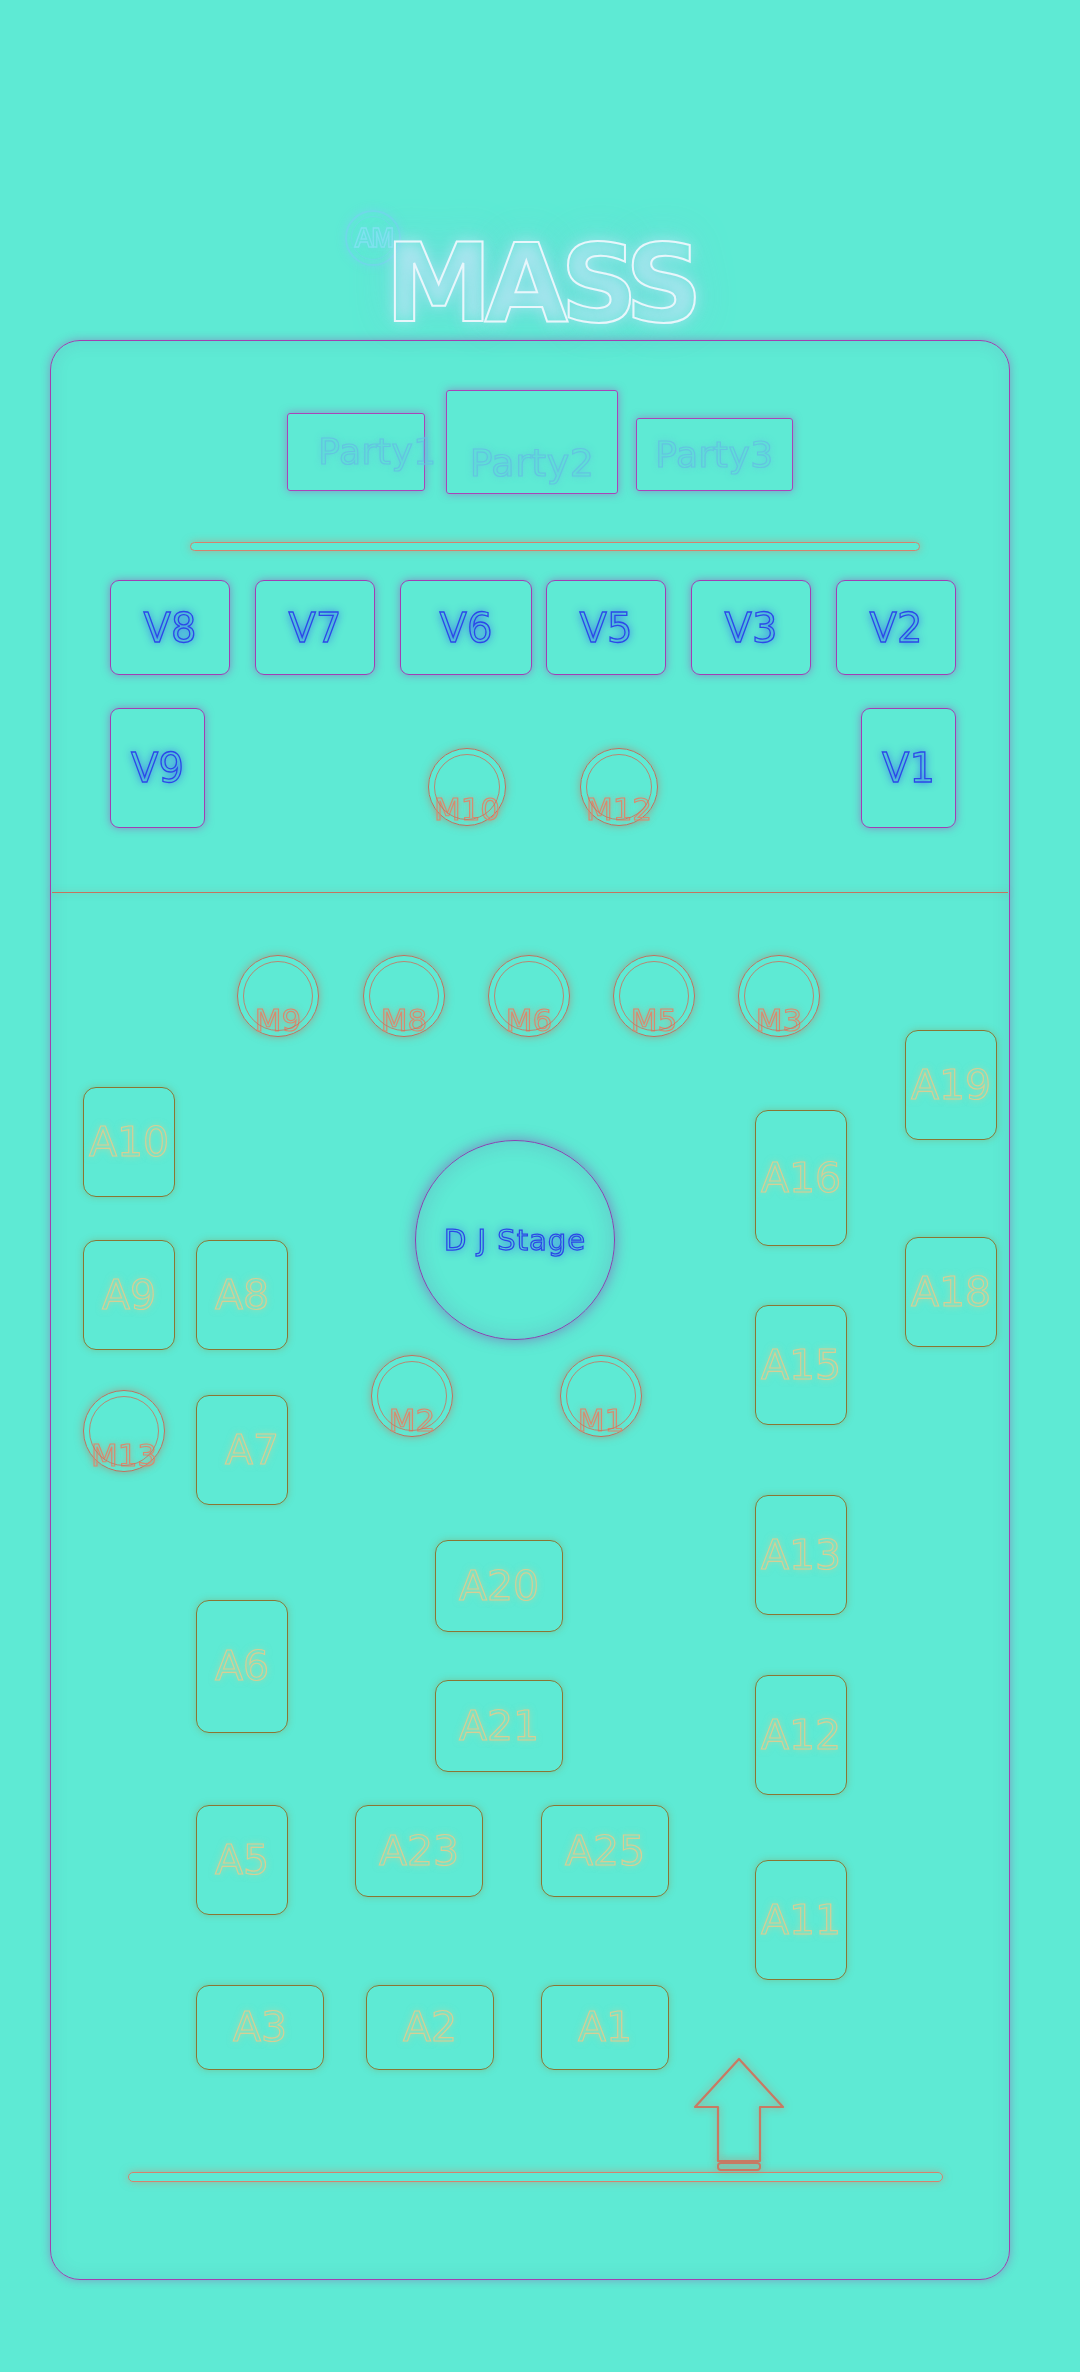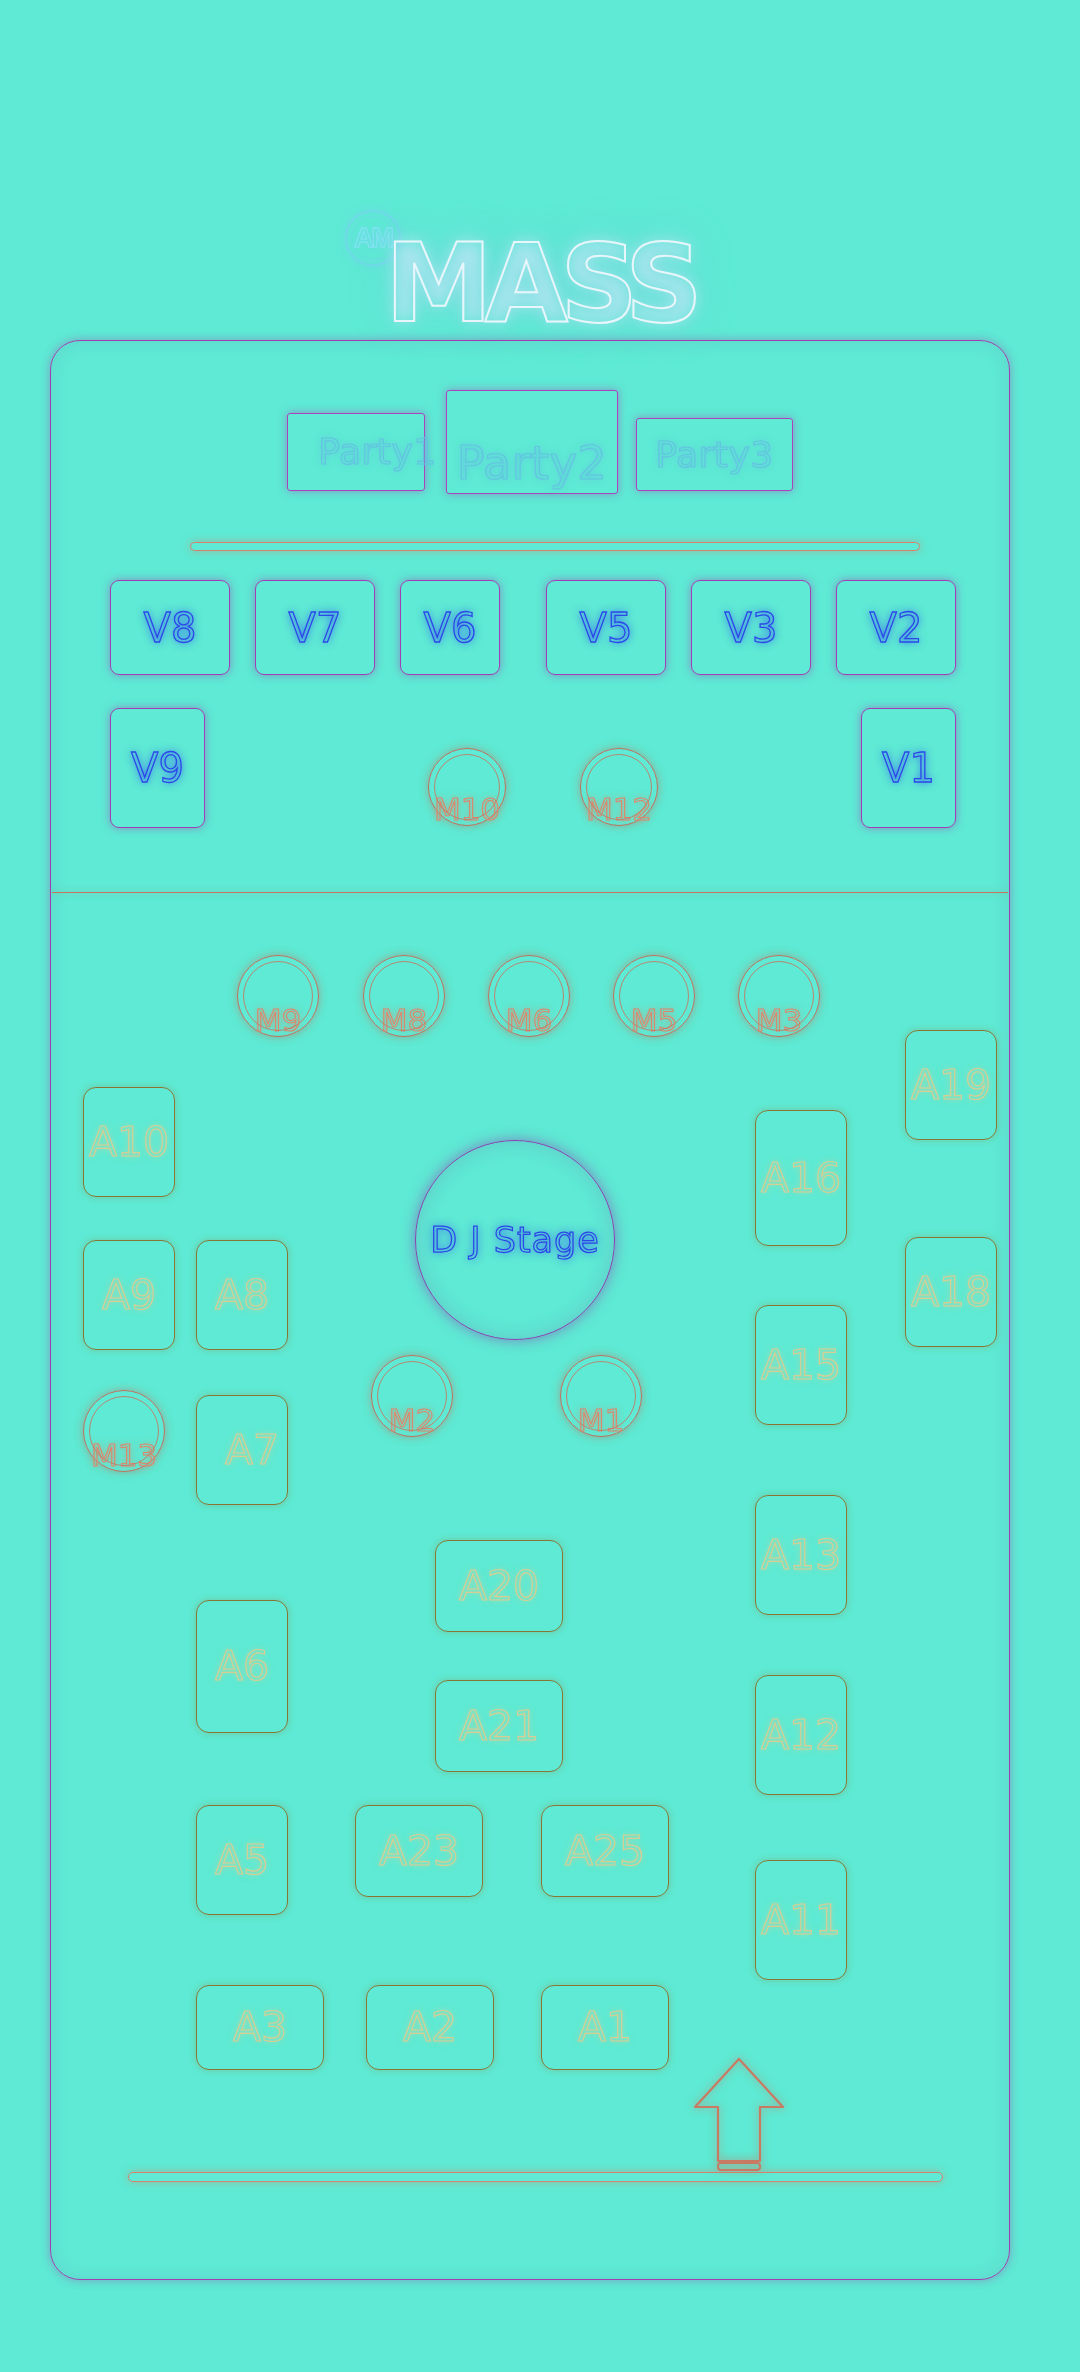--- a/index.html
+++ b/index.html
@@ -92,21 +92,21 @@
     cursor: pointer;
   }
   .party-tab .lbl {
     font-size: 36px;
     -webkit-text-stroke: 1.2px #63c4e0;
     text-shadow: 0 0 7px rgba(99,196,224,.8);
     letter-spacing: .5px;
   }
   #tab-p1 { left: 287px; top: 413px; width: 138px; height: 78px; padding-left: 43px; }
   #tab-p2 { left: 446px; top: 390px; width: 172px; height: 104px; }
-  #tab-p2 .lbl { font-size: 46px; margin-top: 42px; }
+  #tab-p2 .lbl { font-size: 38px; margin-top: 42px; }
   #tab-p3 { left: 636px; top: 418px; width: 157px; height: 73px; }
 
   
   .bar-line {
     position: absolute;
     border: 1.4px solid #d4836e;
     border-radius: 8px;
     box-shadow: 0 0 8px rgba(212,131,110,.55);
   }
   #bar-top  { left: 190px; top: 542px; width: 730px; height: 9px; }
@@ -182,21 +182,21 @@
     position: absolute;
     left: 415px; top: 1140px;
     width: 200px; height: 200px;
     border-radius: 50%;
     border: 1.6px solid #8c3fb0;
     box-shadow: 0 0 14px rgba(140,63,176,.6),
                 inset 0 0 20px rgba(120,40,150,.18);
     display: flex; align-items: center; justify-content: center;
   }
   #dj-stage .lbl {
-    font-size: 35px;
+    font-size: 29px;
     -webkit-text-stroke: 1.25px #2b47e6;
     text-shadow: 0 0 10px rgba(50,80,240,.85);
     letter-spacing: 1px;
   }
 
   
   #entrance-arrow {
     position: absolute;
     left: 690px; top: 2055px;
     width: 98px; height: 118px;
@@ -244,21 +244,21 @@
     </svg>
   </div>
 
   <div id="tables-layer">
       <div class="table-box t-v" style="left: 110px; top: 580px; width: 120px; height: 95px;">
         <span class="lbl neon-txt">V8</span>
       </div>
       <div class="table-box t-v" style="left: 255px; top: 580px; width: 120px; height: 95px;">
         <span class="lbl neon-txt">V7</span>
       </div>
-      <div class="table-box t-v" style="left: 400px; top: 580px; width: 100px; height: 95px;">
+      <div class="table-box t-v" style="left: 400px; top: 580px; width: 132px; height: 95px;">
         <span class="lbl neon-txt">V6</span>
       </div>
       <div class="table-box t-v" style="left: 546px; top: 580px; width: 120px; height: 95px;">
         <span class="lbl neon-txt">V5</span>
       </div>
       <div class="table-box t-v" style="left: 691px; top: 580px; width: 120px; height: 95px;">
         <span class="lbl neon-txt">V3</span>
       </div>
       <div class="table-box t-v" style="left: 836px; top: 580px; width: 120px; height: 95px;">
         <span class="lbl neon-txt">V2</span>

